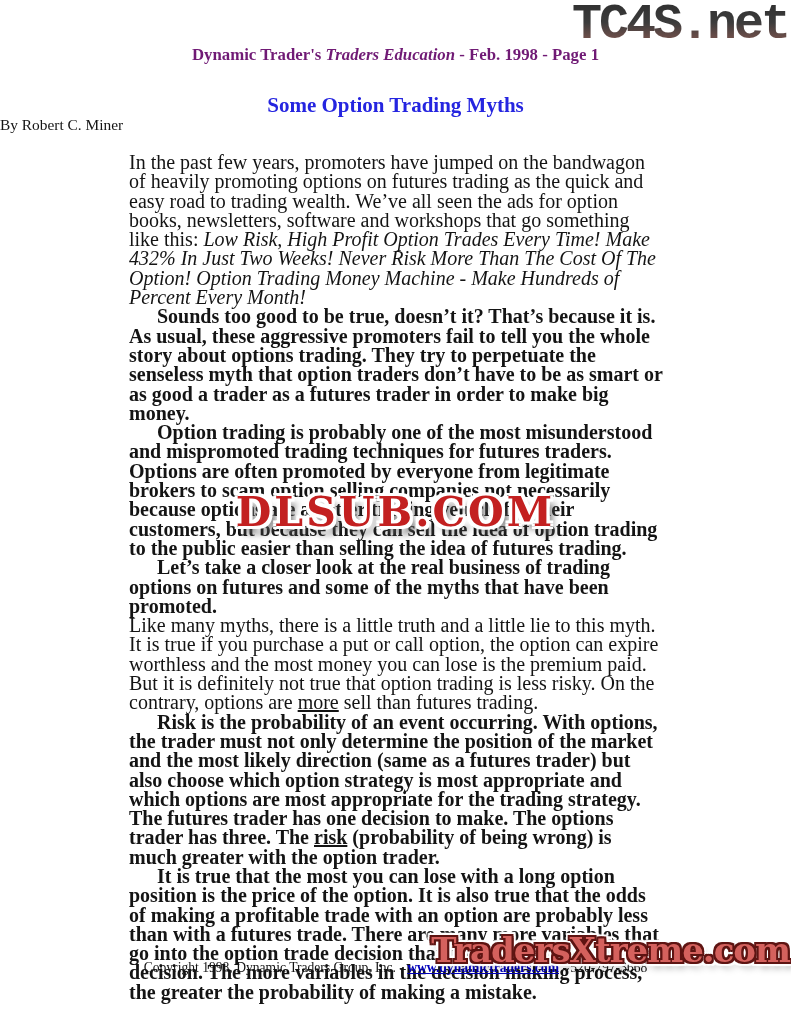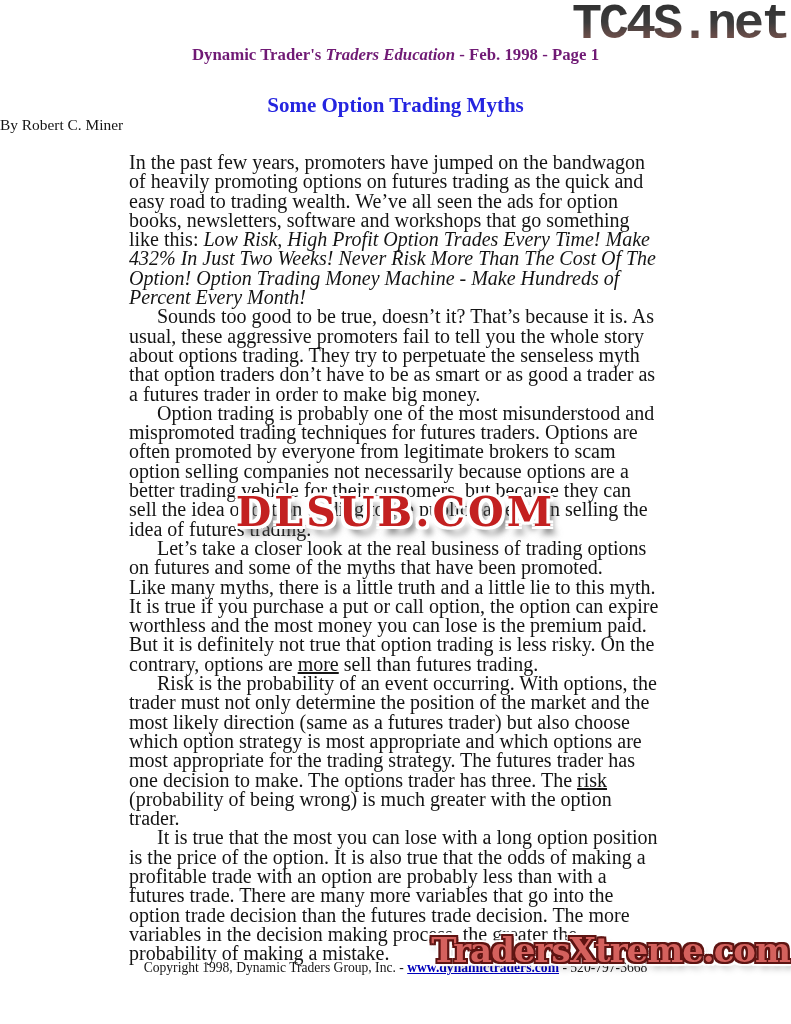--- a/index.html
+++ b/index.html
@@ -43,21 +43,21 @@
     font-size:15.4px;color:#141414;
   }
 
   
   .article{
     position:absolute;left:129px;top:153px;width:534px;
     font-size:20px;line-height:19.3px;
     text-align:left;
   }
   .article p{margin:0;padding:0;}
-  .article p.ind{text-indent:28px;}
+  .article p.ind{text-indent:28px;font-weight:bold;}
   .article p.gap{margin-top:27px;}
   .it{font-style:italic;}
   .ul{text-decoration:underline;}
 
   
   .dlsub{
     position:absolute;top:492px;left:50%;transform:translateX(-50%);
     font-family:"DejaVu Serif","Liberation Serif",serif;
     font-weight:bold;font-size:41px;letter-spacing:3px;line-height:1;
     color:#c32020;

